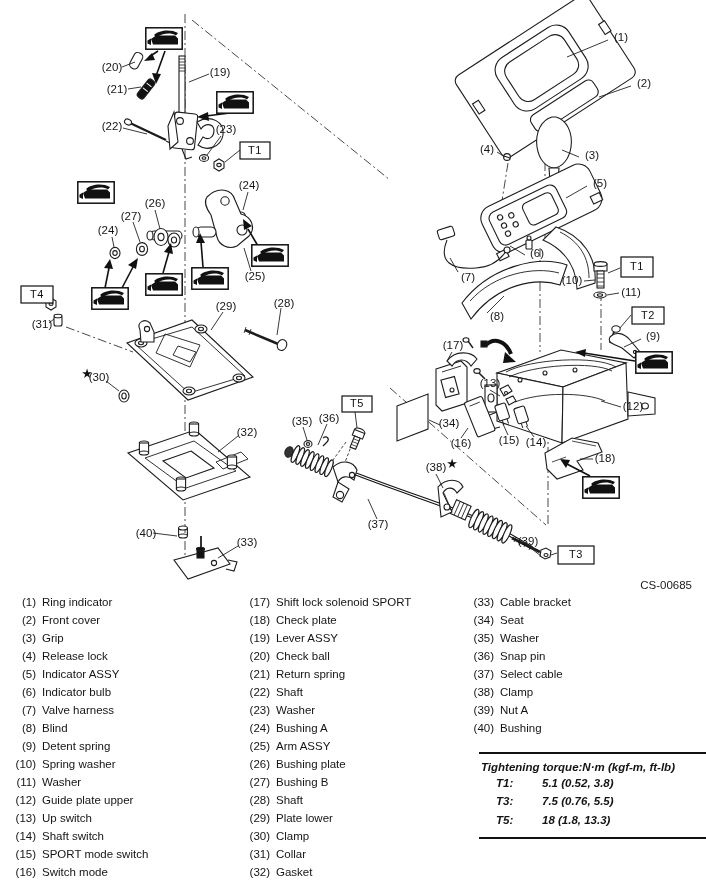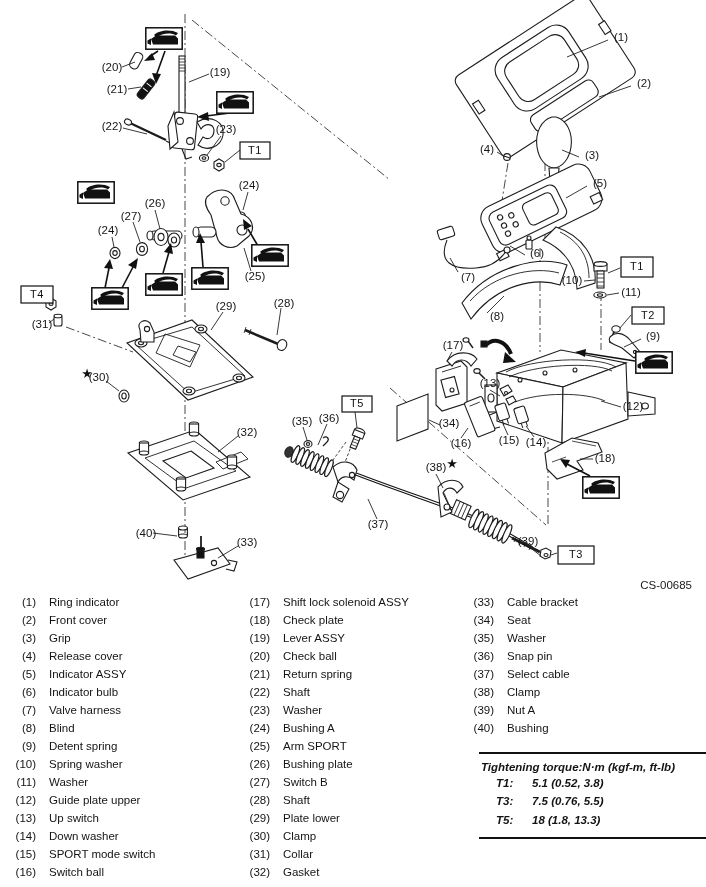--- a/index.html
+++ b/index.html
@@ -15,31 +15,31 @@
   .starchar{font-size:13px;fill:#111;text-anchor:middle;dominant-baseline:middle;}
   .dcode{font-size:11.5px;fill:#222;text-anchor:end;}
   
   .parts{position:absolute;left:0;top:593px;width:706px;height:294px;}
   .pcol{position:absolute;top:0;}
   #col1{left:6px;width:230px;}
   #col2{left:240px;width:220px;}
   #col3{left:464px;width:240px;}
   .prow{display:flex;align-items:center;height:18px;font-size:11.5px;color:#141414;}
   .pnum{flex:0 0 30px;text-align:right;}
-  .pname{margin-left:13px;white-space:nowrap;}
+  .pname{margin-left:6px;white-space:nowrap;}
   
   .torque{
     position:absolute;left:479px;top:159px;width:245px;
     border-top:2px solid #111;border-bottom:2px solid #111;
     padding:3px 0 5px 0;font-style:italic;font-weight:bold;font-size:11.5px;color:#141414;
   }
   .ttitle{height:20px;line-height:20px;padding-left:2px;white-space:nowrap;}
   .trow{display:flex;align-items:flex-start;height:18.4px;}
   .tid{flex:0 0 26px;margin-left:17px;}
-  .tval{margin-left:10px;white-space:nowrap;}
+  .tval{margin-left:20px;white-space:nowrap;}
 </style>
 </head>
 <body>
 
 <div class="diagram-wrap">
 <svg viewBox="0 0 706 592" width="706" height="592">
   <defs>
     <symbol id="grease" viewBox="0 0 38 23">
       <rect x="0.8" y="0.8" width="36.4" height="21.4" fill="#fff" stroke="#111" stroke-width="1.5"></rect>
       <path d="M33,6 C26,2 14,3 9,8 l3,2.5 C16,6.5 26,5 31,8.5 Z" fill="#111"></path>
@@ -558,21 +558,21 @@
       <div class="prow">
         <span class="pnum">(2)</span>
         <span class="pname">Front cover</span>
       </div>
       <div class="prow">
         <span class="pnum">(3)</span>
         <span class="pname">Grip</span>
       </div>
       <div class="prow">
         <span class="pnum">(4)</span>
-        <span class="pname">Release cover</span>
+        <span class="pname">Release lock</span>
       </div>
       <div class="prow">
         <span class="pnum">(5)</span>
         <span class="pname">Indicator ASSY</span>
       </div>
       <div class="prow">
         <span class="pnum">(6)</span>
         <span class="pname">Indicator bulb</span>
       </div>
       <div class="prow">
@@ -598,35 +598,35 @@
       <div class="prow">
         <span class="pnum">(12)</span>
         <span class="pname">Guide plate upper</span>
       </div>
       <div class="prow">
         <span class="pnum">(13)</span>
         <span class="pname">Up switch</span>
       </div>
       <div class="prow">
         <span class="pnum">(14)</span>
-        <span class="pname">Down washer</span>
+        <span class="pname">Shaft switch</span>
       </div>
       <div class="prow">
         <span class="pnum">(15)</span>
         <span class="pname">SPORT mode switch</span>
       </div>
       <div class="prow">
         <span class="pnum">(16)</span>
-        <span class="pname">Switch ball</span>
+        <span class="pname">Switch mode</span>
       </div>
     </div>
   <div class="pcol" id="col2">
       <div class="prow">
         <span class="pnum">(17)</span>
-        <span class="pname">Shift lock solenoid ASSY</span>
+        <span class="pname">Shift lock solenoid SPORT</span>
       </div>
       <div class="prow">
         <span class="pnum">(18)</span>
         <span class="pname">Check plate</span>
       </div>
       <div class="prow">
         <span class="pnum">(19)</span>
         <span class="pname">Lever ASSY</span>
       </div>
       <div class="prow">
@@ -644,29 +644,29 @@
       <div class="prow">
         <span class="pnum">(23)</span>
         <span class="pname">Washer</span>
       </div>
       <div class="prow">
         <span class="pnum">(24)</span>
         <span class="pname">Bushing A</span>
       </div>
       <div class="prow">
         <span class="pnum">(25)</span>
-        <span class="pname">Arm SPORT</span>
+        <span class="pname">Arm ASSY</span>
       </div>
       <div class="prow">
         <span class="pnum">(26)</span>
         <span class="pname">Bushing plate</span>
       </div>
       <div class="prow">
         <span class="pnum">(27)</span>
-        <span class="pname">Switch B</span>
+        <span class="pname">Bushing B</span>
       </div>
       <div class="prow">
         <span class="pnum">(28)</span>
         <span class="pname">Shaft</span>
       </div>
       <div class="prow">
         <span class="pnum">(29)</span>
         <span class="pname">Plate lower</span>
       </div>
       <div class="prow">

